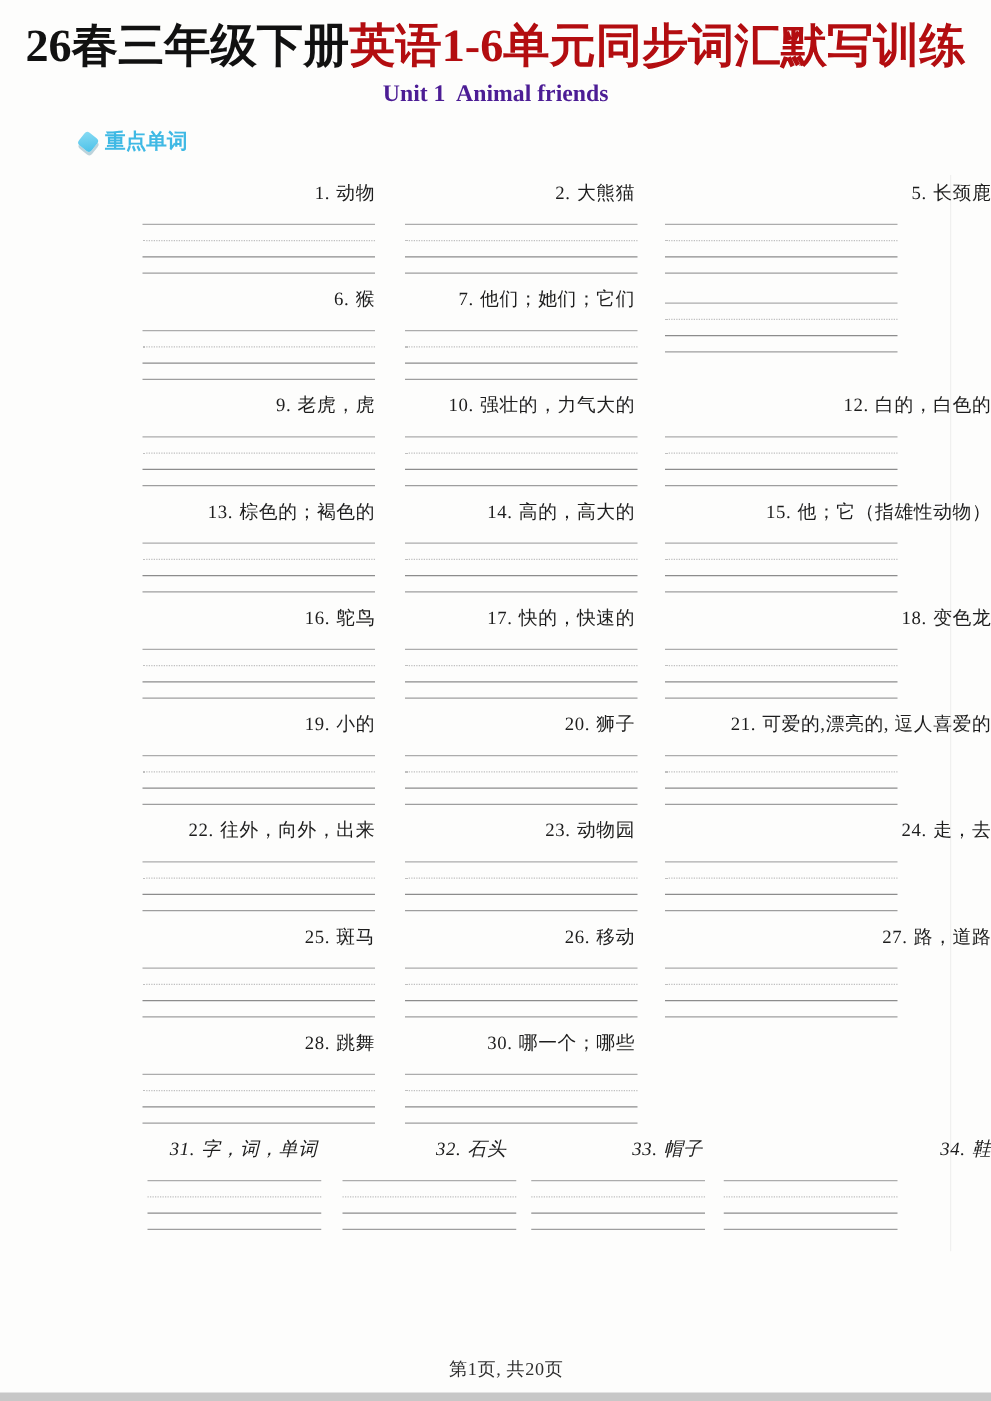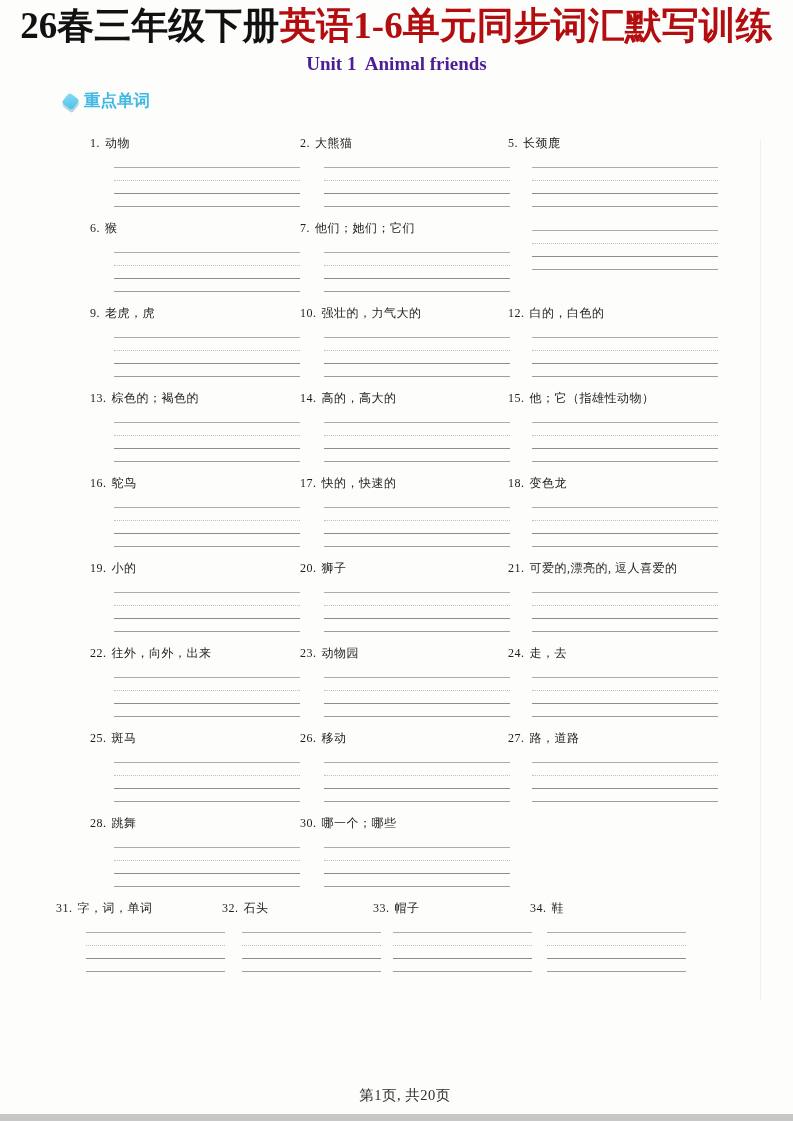--- a/index.html
+++ b/index.html
@@ -7,21 +7,21 @@
     position:relative;
     width:793px; height:1121px;
     background:#fdfdfc;
     font-family:"Liberation Serif", serif;
     color:#1d1d1d;
     overflow:hidden;
   }
 
   
   .doc-title {
-    padding-top:3px;
+    padding-top:15px;
     text-align:center;
     font-weight:bold;
     font-size:37px;
     line-height:1.25;
     letter-spacing:0px;
     white-space:nowrap;
   }
   .t-black { color:#111111; }
   .t-red   { color:#b30d10; }
 
@@ -59,31 +59,33 @@
   }
 
   
   .grid { display:grid; }
   .grid-main {
     margin-top:20px;
     padding-left:90px;
     grid-template-columns:210px 208px 1fr;
   }
   .grid-last {
-    padding-left:56px;
+    padding-left:88px;
     grid-template-columns:166px 151px 157px 1fr;
+    font-style:italic;
   }
 
   .cell { height:85px; }
   .grid-last .cell { height:80px; }
 
   .cell .label {
-    font-size:12px;
+    font-size:15px;
     line-height:22px;
     white-space:nowrap;
+    text-align:right;
   }
   .cell .num { margin-right:5px; letter-spacing:0.5px; }
   .cell .cn  { letter-spacing:0.5px; }
 
   .cell .lines {
     margin:13px 0 0 24px;
     width:186px;
     display:flex;
     flex-direction:column;
     gap:12px;

